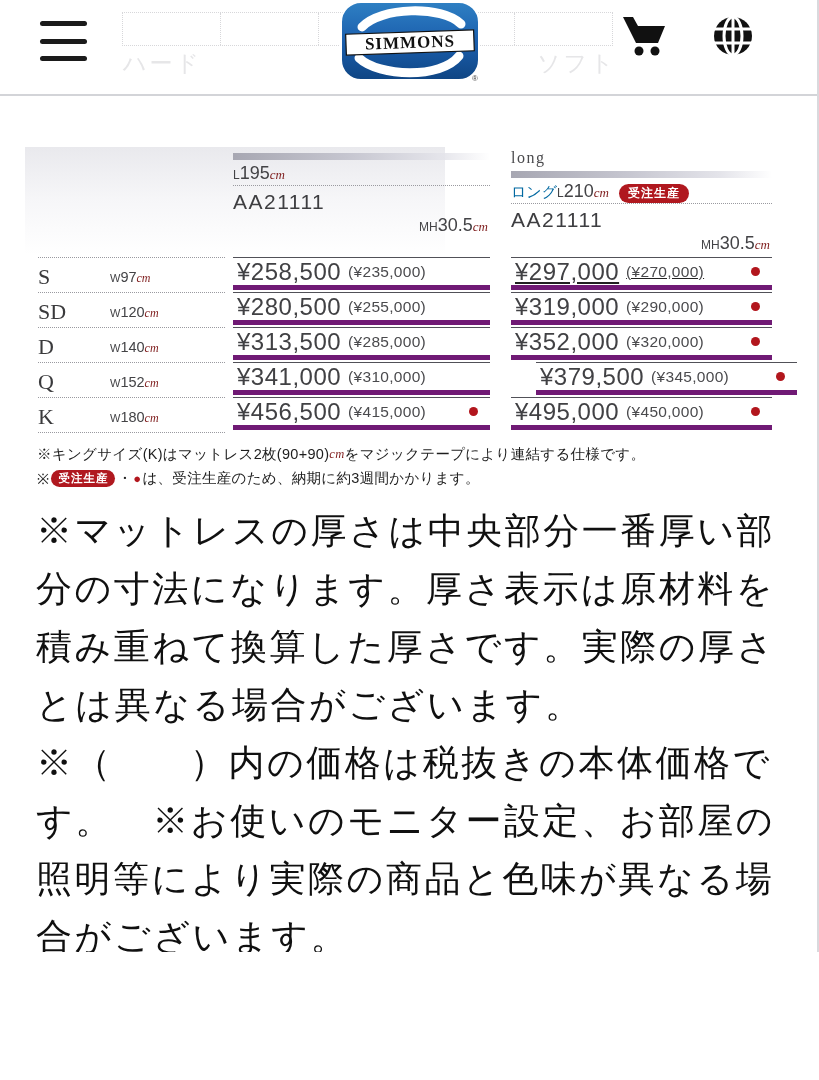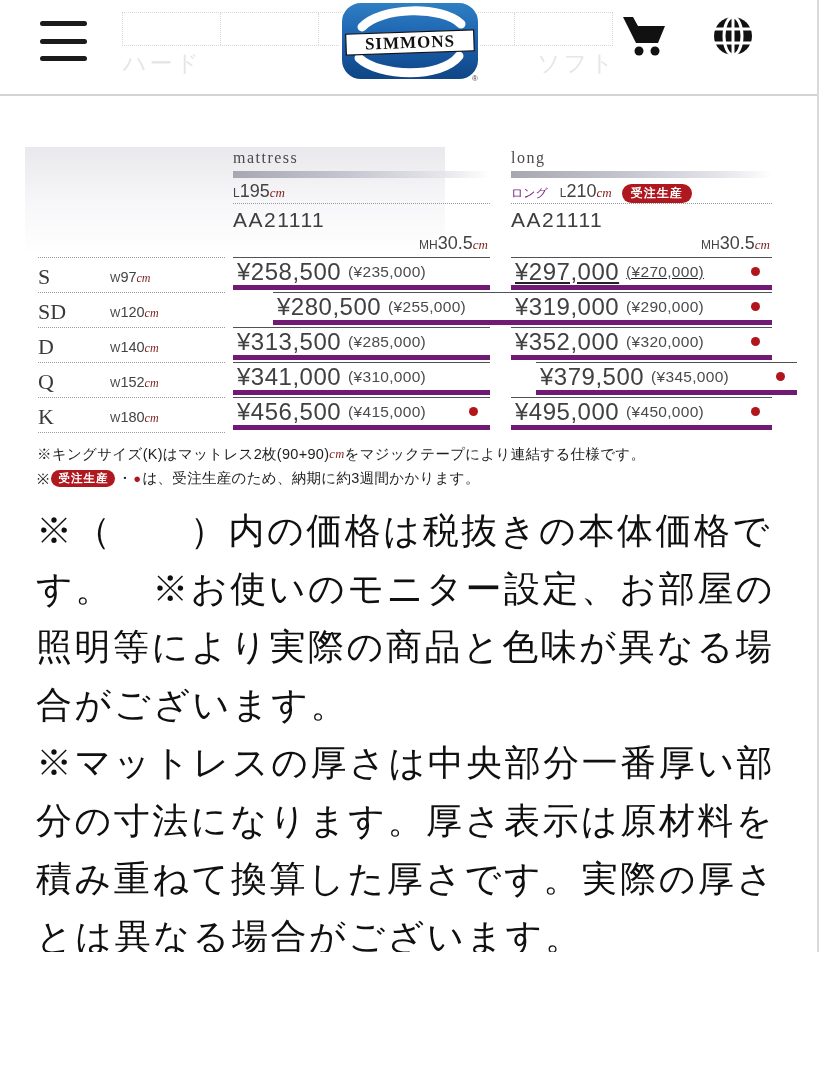--- a/index.html
+++ b/index.html
@@ -32,21 +32,21 @@
             letter-spacing:1.5px;color:#4a4a4d;}
   .ch-bar{margin-top:4px;height:7px;
           background:linear-gradient(90deg,#a7a7b2 0%,#c6c6d0 45%,#e4e4ea 80%,rgba(255,255,255,0) 100%);}
   .ch-spec{margin-top:3px;height:20px;display:flex;align-items:baseline;}
   .ch-dotted{margin-top:1px;border-bottom:1px dotted #9a9aa0;height:1px;}
   .ch-model{margin-top:4px;font-size:21px;line-height:24px;letter-spacing:1.5px;color:#3e3e41;}
   .ch-mh{margin-top:1px;height:20px;text-align:right;padding-right:2px;}
   .u-pre{font-size:12px;color:#434346;}        
   .u-val{font-size:18px;color:#434346;}
   .u-unit{font-family:Liberation Serif, serif;font-style:italic;font-size:13px;color:#7f1d1d;}
-  .jp-spec{font-size:12px;color:#701a75;margin-right:12px;}
+  .jp-spec{font-size:15px;color:#0369a1;margin-right:0;}
   .badge{display:inline-block;background:#b0181f;color:#fff;font-size:12px;font-weight:bold;
          letter-spacing:1px;padding:2px 9px;border-radius:10px;margin-left:10px;line-height:15px;}
   .dotted-line{position:absolute;left:38px;width:187px;border-top:1px dotted #9a9aa0;height:0;}
   .size-row{position:absolute;left:38px;width:187px;height:30px;display:flex;align-items:center;}
   .size-letter{font-family:"Liberation Serif",serif;font-size:22px;color:#3a3a3c;width:72px;}
   .w-spec{display:flex;align-items:baseline;}
   .w-spec .u-pre{font-size:11px;}
   .w-spec .u-val{font-size:14.5px;}
   .w-spec .u-unit{font-size:12px;}
   .pcell{position:absolute;height:33px;border-top:1px solid #515158;border-bottom:5px solid #701a75;
@@ -125,21 +125,20 @@
       <line x1="4" y1="28" x2="42" y2="28" stroke="#ffffff" stroke-width="3"></line>
     </svg>
   </div>
 
   <div class="hdr-divider"></div>
   <div class="edge-right"></div>
 
   <div class="wash"></div>
 
   <div class="col-head" style="left:233px;width:257px;">
-    <div class="ch-title">mattress</div>
     <div class="ch-bar"></div>
     <div class="ch-spec">
       <span class="u-pre">L</span>
         <span class="u-val">195</span>
         <span class="u-unit">cm</span>
     </div>
     <div class="ch-dotted"></div>
     <div class="ch-model">AA21111</div>
     <div class="ch-mh">
       <span class="u-pre">MH</span><span class="u-val">30.5</span><span class="u-unit">cm</span>
@@ -209,21 +208,21 @@
         <span class="u-val">180</span>
         <span class="u-unit">cm</span>
       </span>
   </div>
 
   <div class="pcell" style="left:233px;top:257px;width:257px;">
     <span class="price">¥258,500</span>
     <span class="tax">(¥235,000)</span>
     <span class="dot" style="visibility: hidden;"></span>
   </div>
-  <div class="pcell" style="left:233px;top:292px;width:257px;margin-left:40px;">
+  <div class="pcell" style="left:233px;top:292px;width:257px;">
     <span class="price">¥280,500</span>
     <span class="tax">(¥255,000)</span>
     <span class="dot" style="visibility: hidden;"></span>
   </div>
   <div class="pcell" style="left:233px;top:327px;width:257px;">
     <span class="price">¥313,500</span>
     <span class="tax">(¥285,000)</span>
     <span class="dot" style="visibility: hidden;"></span>
   </div>
   <div class="pcell" style="left:233px;top:362px;width:257px;">
@@ -270,17 +269,17 @@
   </div>
   <div class="fn" style="top:468px;">
     <span>※</span>
     <span class="badge-sm">受注生産</span>
     <span>・</span>
     <span class="fn-dot">●</span>
     <span>は、受注生産のため、納期に約3週間かかります。</span>
   </div>
 
   <div class="notes">
+    <p>※マットレスの厚さは中央部分一番厚い部分の寸法になります。厚さ表示は原材料を積み重ねて換算した厚さです。実際の厚さとは異なる場合がございます。</p>
     <p>※（　　）内の価格は税抜きの本体価格です。　※お使いのモニター設定、お部屋の照明等により実際の商品と色味が異なる場合がございます。</p>
-    <p>※マットレスの厚さは中央部分一番厚い部分の寸法になります。厚さ表示は原材料を積み重ねて換算した厚さです。実際の厚さとは異なる場合がございます。</p>
   </div>
 
 </div>
 
 </body></html>

